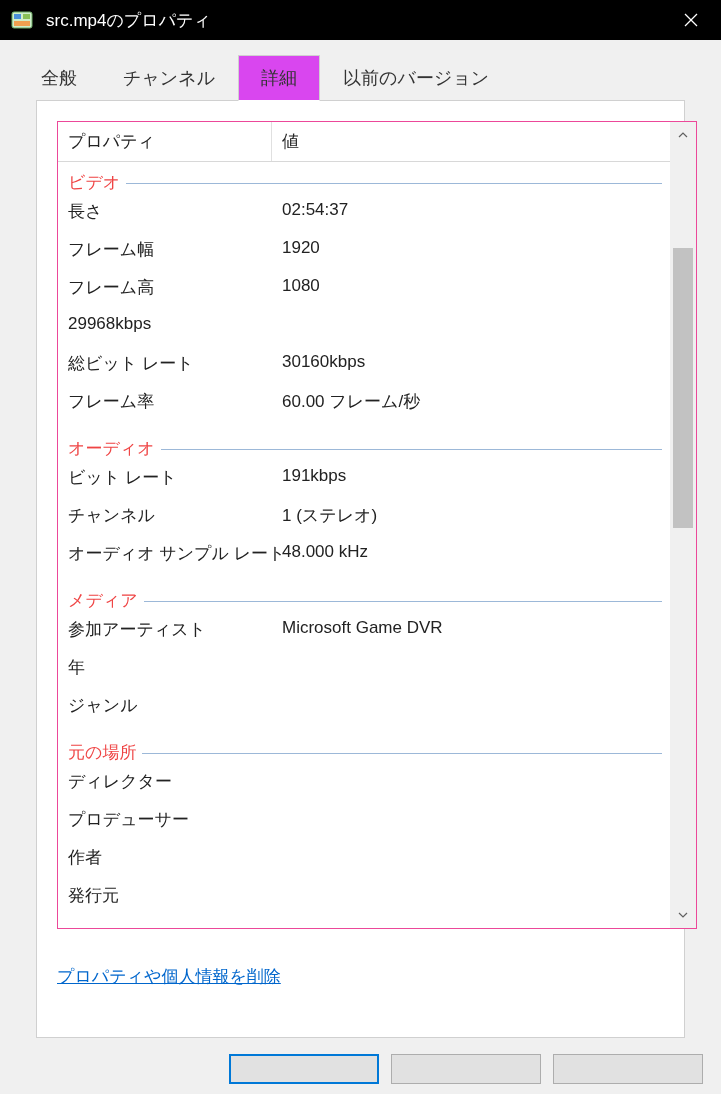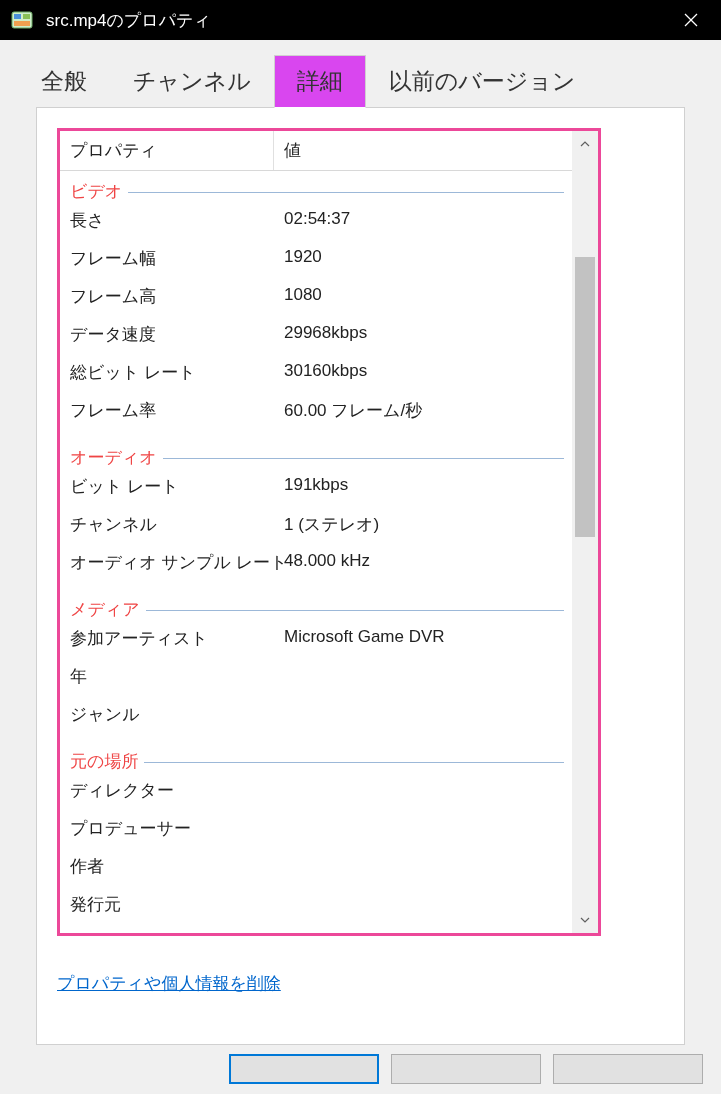--- a/index.html
+++ b/index.html
@@ -51,21 +51,21 @@
   .tabs-area {
     padding: 14px 18px 0 18px;
   }
   .tabs {
     display: flex;
     gap: 0;
     border-bottom: none;
   }
   .tab {
     padding: 10px 22px 10px 22px;
-    font-size: 23px;
+    font-size: 18px;
     color: #333;
     background: transparent;
     border: 1px solid transparent;
     position: relative;
     top: 1px;
     cursor: default;
   }
   .tab.active {
     background: #d946ef;
     border: 1px solid #d0d0d0;
@@ -74,22 +74,22 @@
   }
   .tab-panel {
     background: #fff;
     border: 1px solid #d0d0d0;
     margin: 0 18px;
     padding: 20px 20px 20px 20px;
     height: 938px;
     position: relative;
   }
   .listview-wrap {
-    border: 3px solid #ec4899;
-    width: 544px;
+    border: 1px solid #ec4899;
+    width: 640px;
     height: 808px;
     position: relative;
     overflow: hidden;
   }
   .col-headers {
     display: flex;
     height: 40px;
     border-bottom: 1px solid #d8d8d8;
     align-items: center;
     font-size: 17px;
@@ -264,21 +264,20 @@
           </div>
           <div class="row">
             <div class="c-prop">フレーム幅</div>
             <div class="c-val">1920</div>
           </div>
           <div class="row">
             <div class="c-prop">フレーム高</div>
             <div class="c-val">1080</div>
           </div>
           <div class="row">
-            <div class="c-prop">データ速度</div>
             <div class="c-val">29968kbps</div>
           </div>
           <div class="row">
             <div class="c-prop">総ビット レート</div>
             <div class="c-val">30160kbps</div>
           </div>
           <div class="row">
             <div class="c-prop">フレーム率</div>
             <div class="c-val">60.00 フレーム/秒</div>
           </div>

